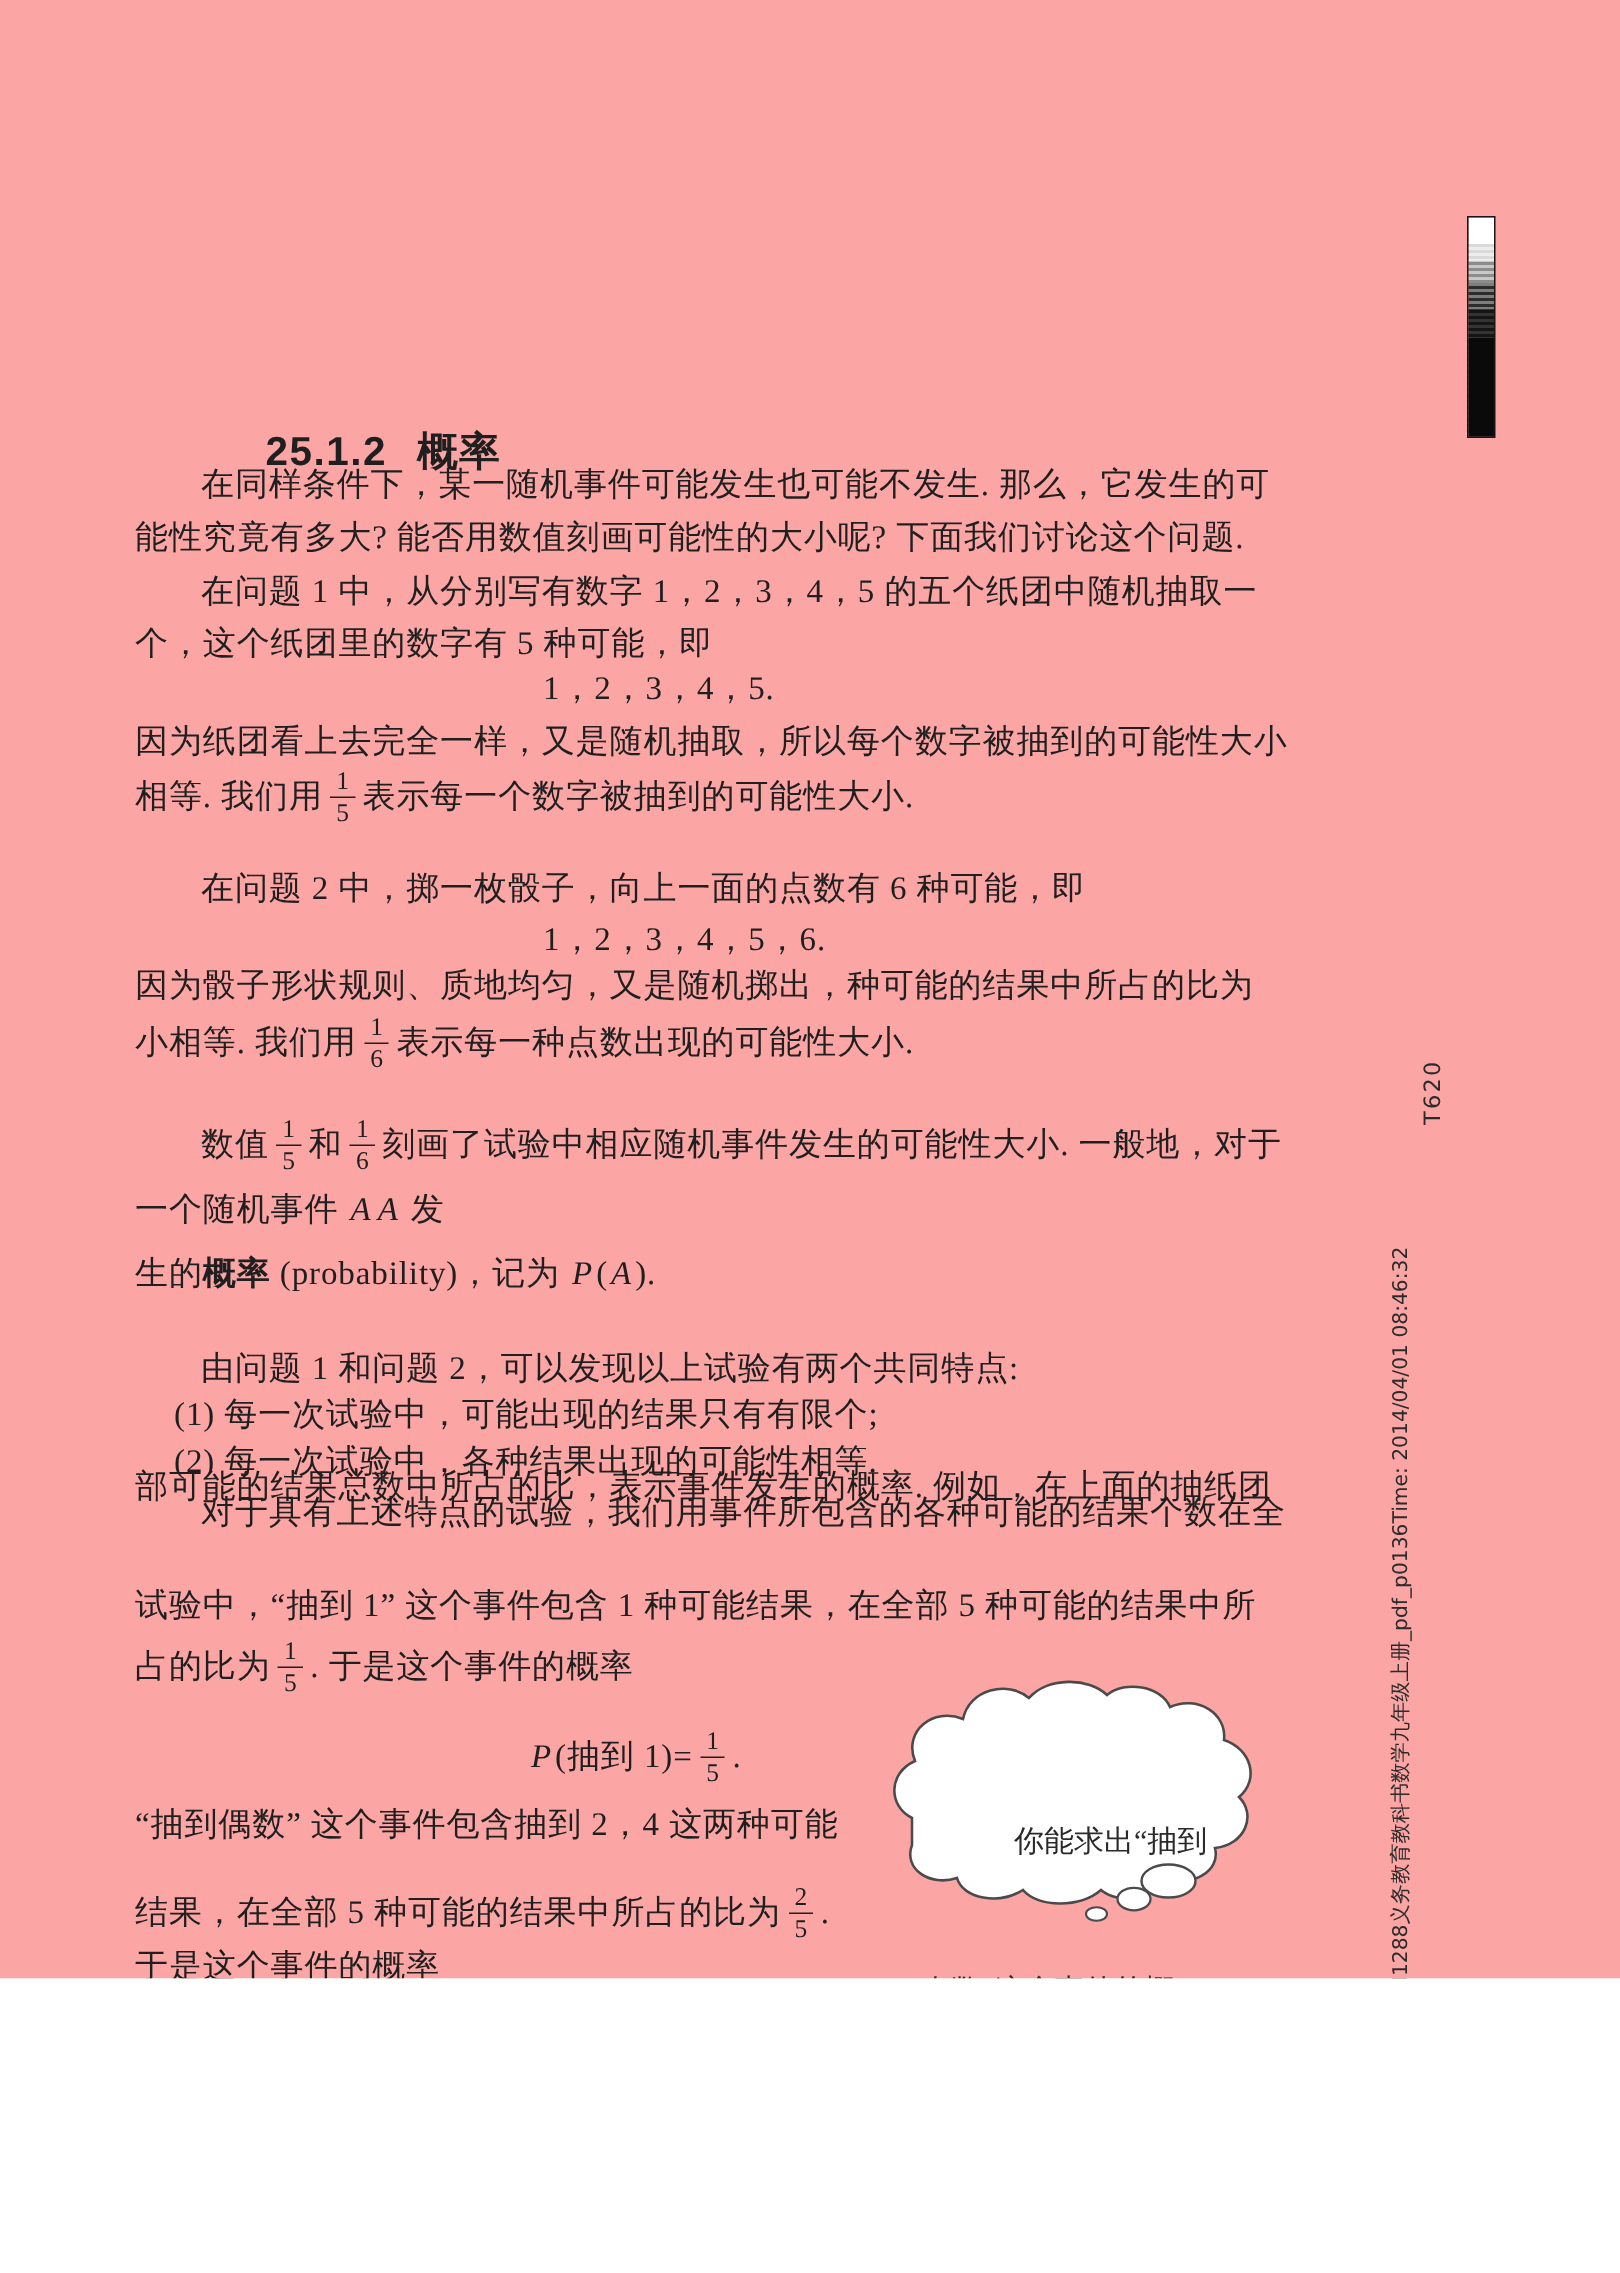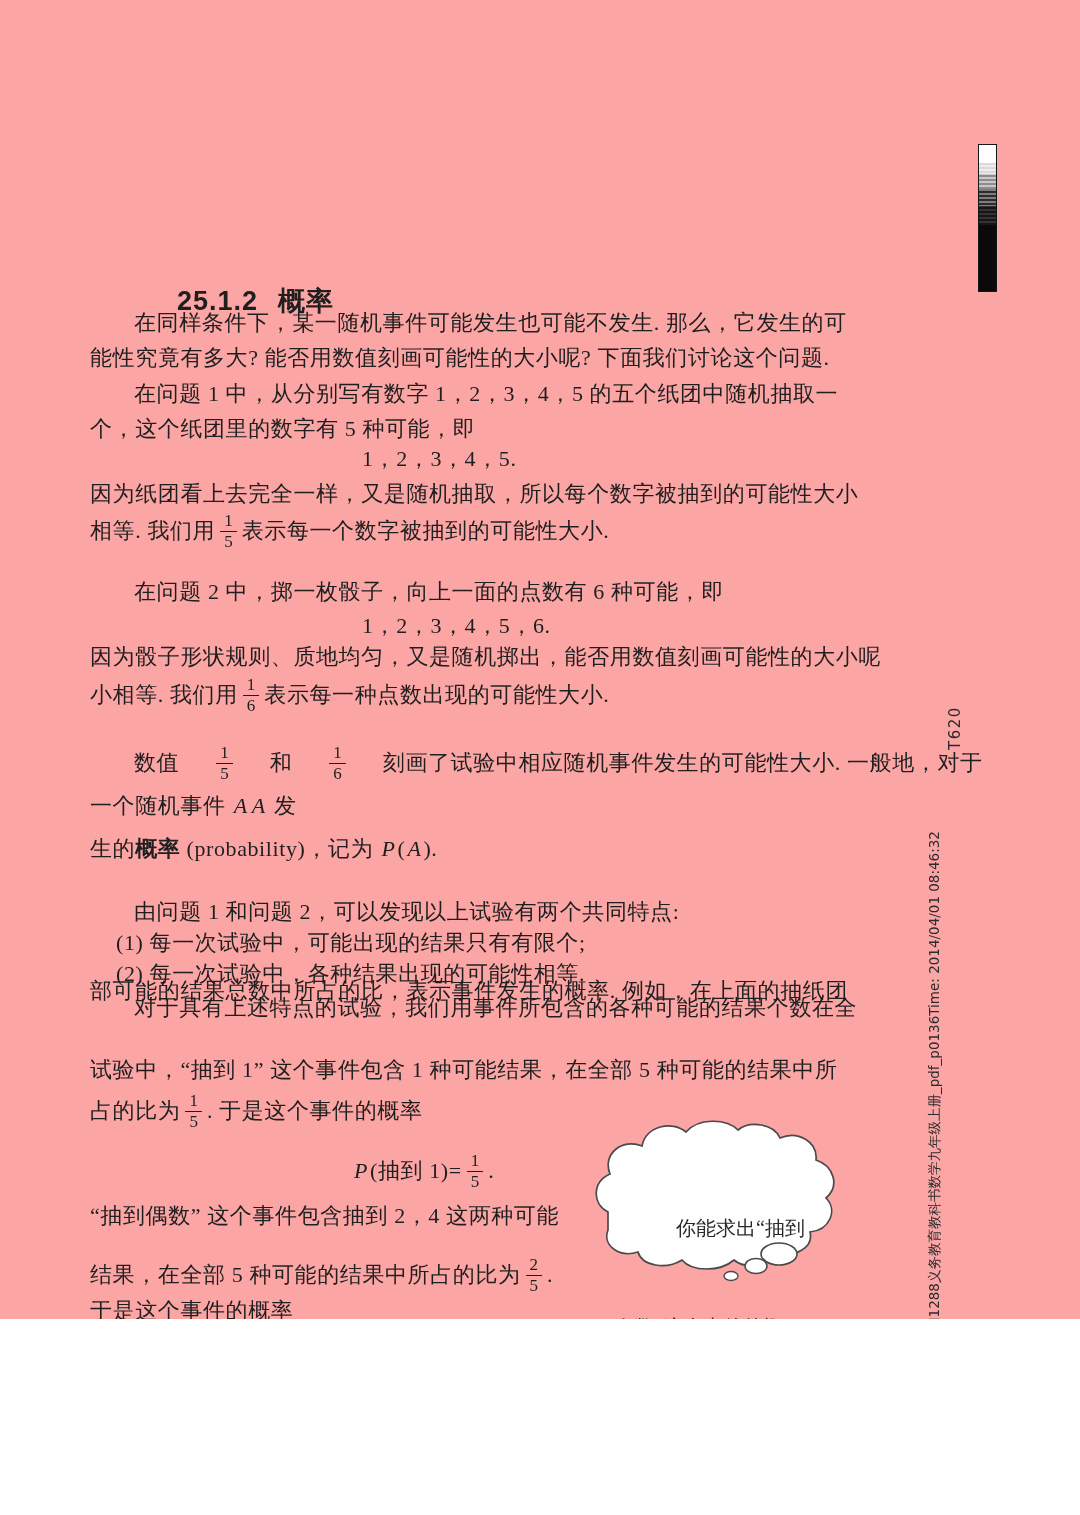--- a/index.html
+++ b/index.html
@@ -9,21 +9,21 @@
   
   .heading{position:absolute;left:143px;top:252px;font-family:"Liberation Sans",sans-serif;
            font-weight:bold;font-size:27px;letter-spacing:1px;white-space:pre;}
   .heading .num{margin-right:20px;}
 
   
   #text-flow .line{position:absolute;left:90px;display:flex;align-items:center;height:30px;
         font-size:22px;letter-spacing:0.6px;white-space:pre;}
   #text-flow .line.tall{height:50px;}
   #text-flow .line.pi{left:134px;}
-  #text-flow .line.fxi{left:134px;gap:32px;}
+  #text-flow .line.fxi{left:134px;}
   #text-flow .line.li{left:116px;}
   #text-flow .line.c{left:362px;}
   #text-flow .line.fc{left:352px;}
   .seg{white-space:pre;}
   .var{font-style:italic;font-family:"Liberation Serif",serif;padding:0 2px;}
   .bold{font-weight:bold;}
   .frac{display:inline-flex;flex-direction:column;align-items:center;margin:0 5px;
         font-size:17px;line-height:20px;letter-spacing:0;}
   .fnum{border-bottom:1.6px solid #1f1f1f;padding:0 4px;}
   .fden{padding:0 4px;}
@@ -70,21 +70,21 @@
   <div id="text-flow">
       <div class="line pi" style="top: 308px;"><span class="seg">在同样条件下，某一随机事件可能发生也可能不发生. 那么，它发生的可</span></div>
       <div class="line p" style="top: 343px;"><span class="seg">能性究竟有多大? 能否用数值刻画可能性的大小呢? 下面我们讨论这个问题.</span></div>
       <div class="line pi" style="top: 379px;"><span class="seg">在问题 1 中，从分别写有数字 1，2，3，4，5 的五个纸团中随机抽取一</span></div>
       <div class="line p" style="top: 414px;"><span class="seg">个，这个纸团里的数字有 5 种可能，即</span></div>
       <div class="line c" style="top: 444px;"><span class="seg">1，2，3，4，5.</span></div>
       <div class="line p" style="top: 479px;"><span class="seg">因为纸团看上去完全一样，又是随机抽取，所以每个数字被抽到的可能性大小</span></div>
       <div class="line fx tall" style="top: 506px;"><span class="seg">相等. 我们用</span><span class="frac"><span class="fnum">1</span><span class="fden">5</span></span><span class="seg">表示每一个数字被抽到的可能性大小.</span></div>
       <div class="line pi" style="top: 577px;"><span class="seg">在问题 2 中，掷一枚骰子，向上一面的点数有 6 种可能，即</span></div>
       <div class="line c" style="top: 611px;"><span class="seg">1，2，3，4，5，6.</span></div>
-      <div class="line p" style="top: 642px;"><span class="seg">因为骰子形状规则、质地均匀，又是随机掷出，能否用数值刻画可能性的大小呢</span></div>
+      <div class="line p" style="top: 642px;"><span class="seg">因为骰子形状规则、质地均匀，又是随机掷出，种可能的结果中所占的比为</span></div>
       <div class="line fx tall" style="top: 670px;"><span class="seg">小相等. 我们用</span><span class="frac"><span class="fnum">1</span><span class="fden">6</span></span><span class="seg">表示每一种点数出现的可能性大小.</span></div>
       <div class="line fxi tall" style="top: 738px;"><span class="seg">数值</span><span class="frac"><span class="fnum">1</span><span class="fden">5</span></span><span class="seg">和</span><span class="frac"><span class="fnum">1</span><span class="fden">6</span></span><span class="seg">刻画了试验中相应随机事件发生的可能性大小. 一般地，对于</span></div>
       <div class="line p" style="top: 791px;"><span class="seg">一个随机事件 </span><span class="var seg">A</span><span class="var seg">A</span><span class="seg"> 发</span></div>
       <div class="line p" style="top: 834px;"><span class="seg">生的</span><span class="bold seg">概率</span><span class="seg"> (probability)，记为 </span><span class="var seg">P</span><span class="seg">(</span><span class="var seg">A</span><span class="seg">).</span></div>
       <div class="line pi" style="top: 897px;"><span class="seg">由问题 1 和问题 2，可以发现以上试验有两个共同特点:</span></div>
       <div class="line li" style="top: 928px;"><span class="seg">(1) 每一次试验中，可能出现的结果只有有限个;</span></div>
       <div class="line li" style="top: 959px;"><span class="seg">(2) 每一次试验中，各种结果出现的可能性相等.</span></div>
       <div class="line pi" style="top: 993px;"><span class="seg">对于具有上述特点的试验，我们用事件所包含的各种可能的结果个数在全</span></div>
       <div class="line p" style="top: 976px;"><span class="seg">部可能的结果总数中所占的比，表示事件发生的概率. 例如，在上面的抽纸团</span></div>
       <div class="line p" style="top: 1055px;"><span class="seg">试验中，“抽到 1” 这个事件包含 1 种可能结果，在全部 5 种可能的结果中所</span></div>

